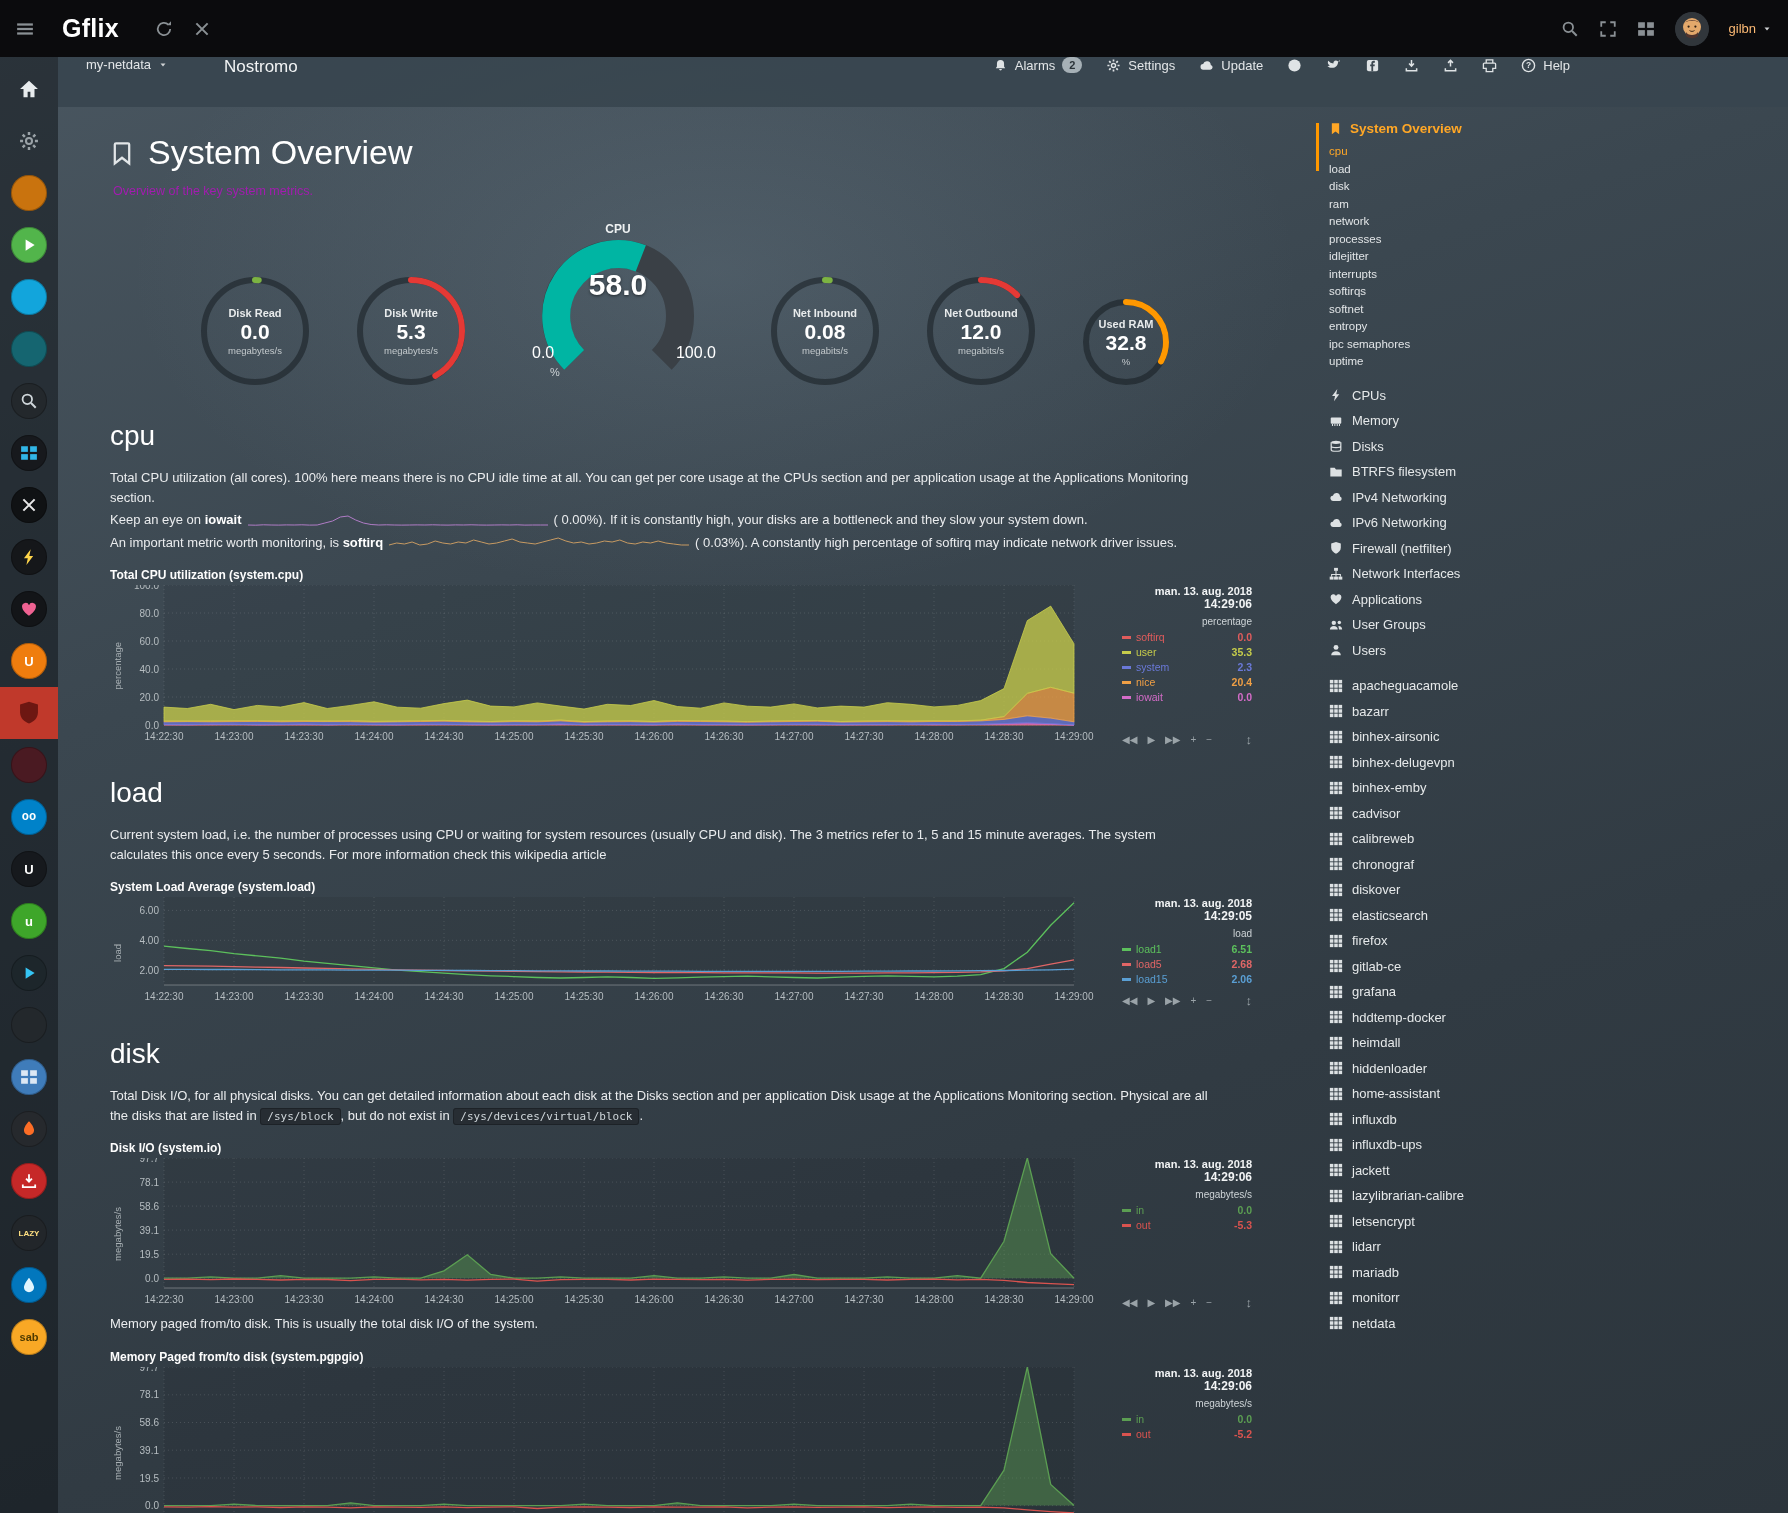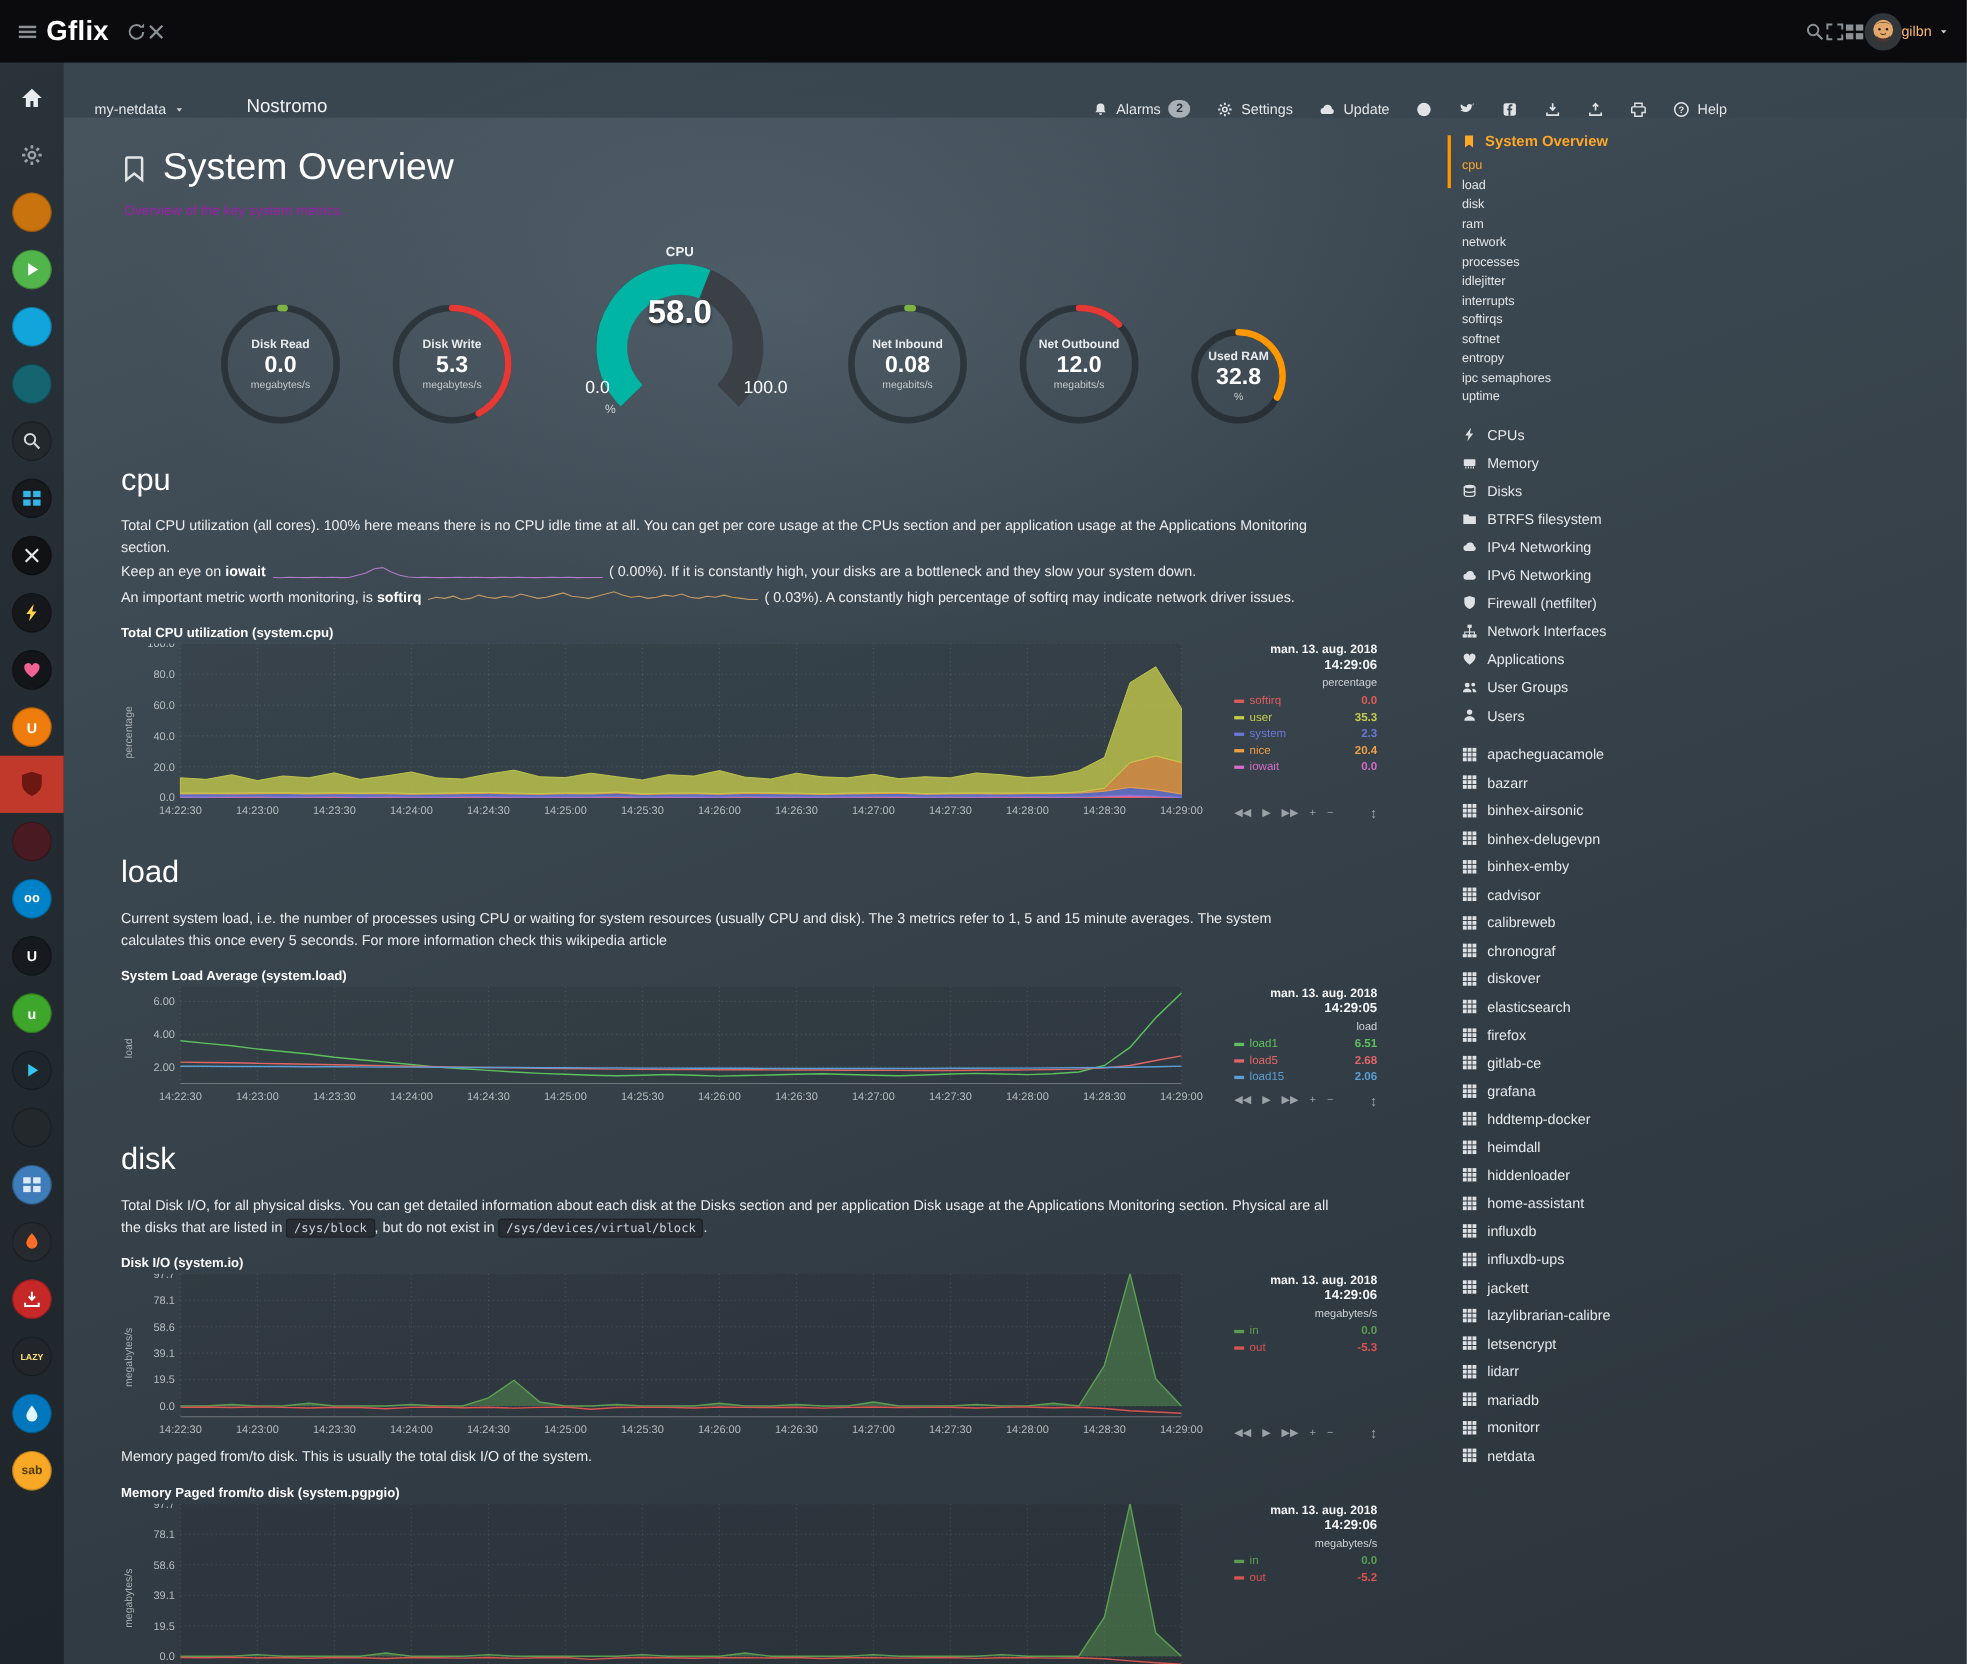--- a/index.html
+++ b/index.html
@@ -8,21 +8,21 @@
     font-family:"Liberation Sans","DejaVu Sans",sans-serif;
     background:
       radial-gradient(ellipse 900px 500px at 40% 18%, rgba(130,150,165,0.22), transparent 65%),
       linear-gradient(160deg,#4a5761 0%,#3b4750 35%,#313b43 70%,#2c353c 100%);
     color:#e8eaec;
   }
   svg { display:block; font-family:inherit; }
   .ic { width:16px; height:16px; fill:currentColor; }
 
   
-  #topbar { height:57px; background:#0b0b0d; display:flex; align-items:center; padding:0 16px; color:#cfd2d4; }
+  #topbar { height:57px; background:#0b0b0d; display:flex; align-items:center; padding:0 16px; gap:20px; color:#cfd2d4; }
   .tb-ic { width:18px; height:18px; color:#8a9094; cursor:pointer; }
   .tb-ic .ic { width:18px; height:18px; }
   .brand { font-size:25px; font-weight:bold; color:#fff; margin:0 16px 0 8px; letter-spacing:0.3px; }
   .tb-spacer { flex:1; }
   .avatar { width:34px; height:34px; border-radius:50%; overflow:hidden; background:#2a2f34; cursor:pointer; }
   .tb-user { display:flex; align-items:center; gap:6px; color:#fdba74; font-size:13px; cursor:pointer; }
   .caret-ic { width:10px; height:10px; color:#cfd2d4; }
   .caret-ic .ic { width:10px; height:10px; }
 
   
@@ -32,21 +32,21 @@
   .ls-row.active { background:#c0392b; }
   .ls-row.active .bubble { box-shadow:none; }
   .bubble { width:36px; height:36px; border-radius:50%; display:flex; align-items:center; justify-content:center; font-size:13px; font-weight:bold; color:#fff; box-shadow:inset 0 0 0 1px rgba(0,0,0,0.25); overflow:hidden; }
   .bubble .ic { width:18px; height:18px; }
   .ls-plain { width:22px; height:22px; }
   .ls-plain .ic { width:22px; height:22px; }
   .ls-row.active .bubble .ic { width:26px; height:26px; }
 
   
   #nd { flex:1; position:relative; overflow:hidden; }
-  .nd-header { height:50px; background:rgba(56,69,79,0.92); display:flex; align-items:flex-end; padding:0 28px; color:#e3e6e8; font-size:13px; }
+  .nd-header { height:50px; background:rgba(56,69,79,0.92); display:flex; align-items:flex-start; padding:0 28px; color:#e3e6e8; font-size:13px; }
   .host { display:flex; gap:7px; align-items:center; cursor:pointer; font-size:13px; }
   .hostname { font-size:17px; margin-left:56px; color:#f2f4f5; }
   .hdr-right { margin-left:auto; display:flex; gap:24px; align-items:center; margin-right:190px; }
   .hdr-item { display:flex; align-items:center; gap:7px; cursor:pointer; white-space:nowrap; }
   .hic { width:15px; height:15px; color:#dfe3e5; }
   .hic .ic { width:15px; height:15px; }
   .badge { background:#a6b0b6; color:#2b3338; border-radius:9px; padding:0 7px; font-size:11px; font-weight:bold; height:16px; line-height:16px; }
 
   #nd-body { position:relative; height:1406px; overflow:hidden; }
   #content { position:absolute; left:52px; top:0; width:1150px; }

